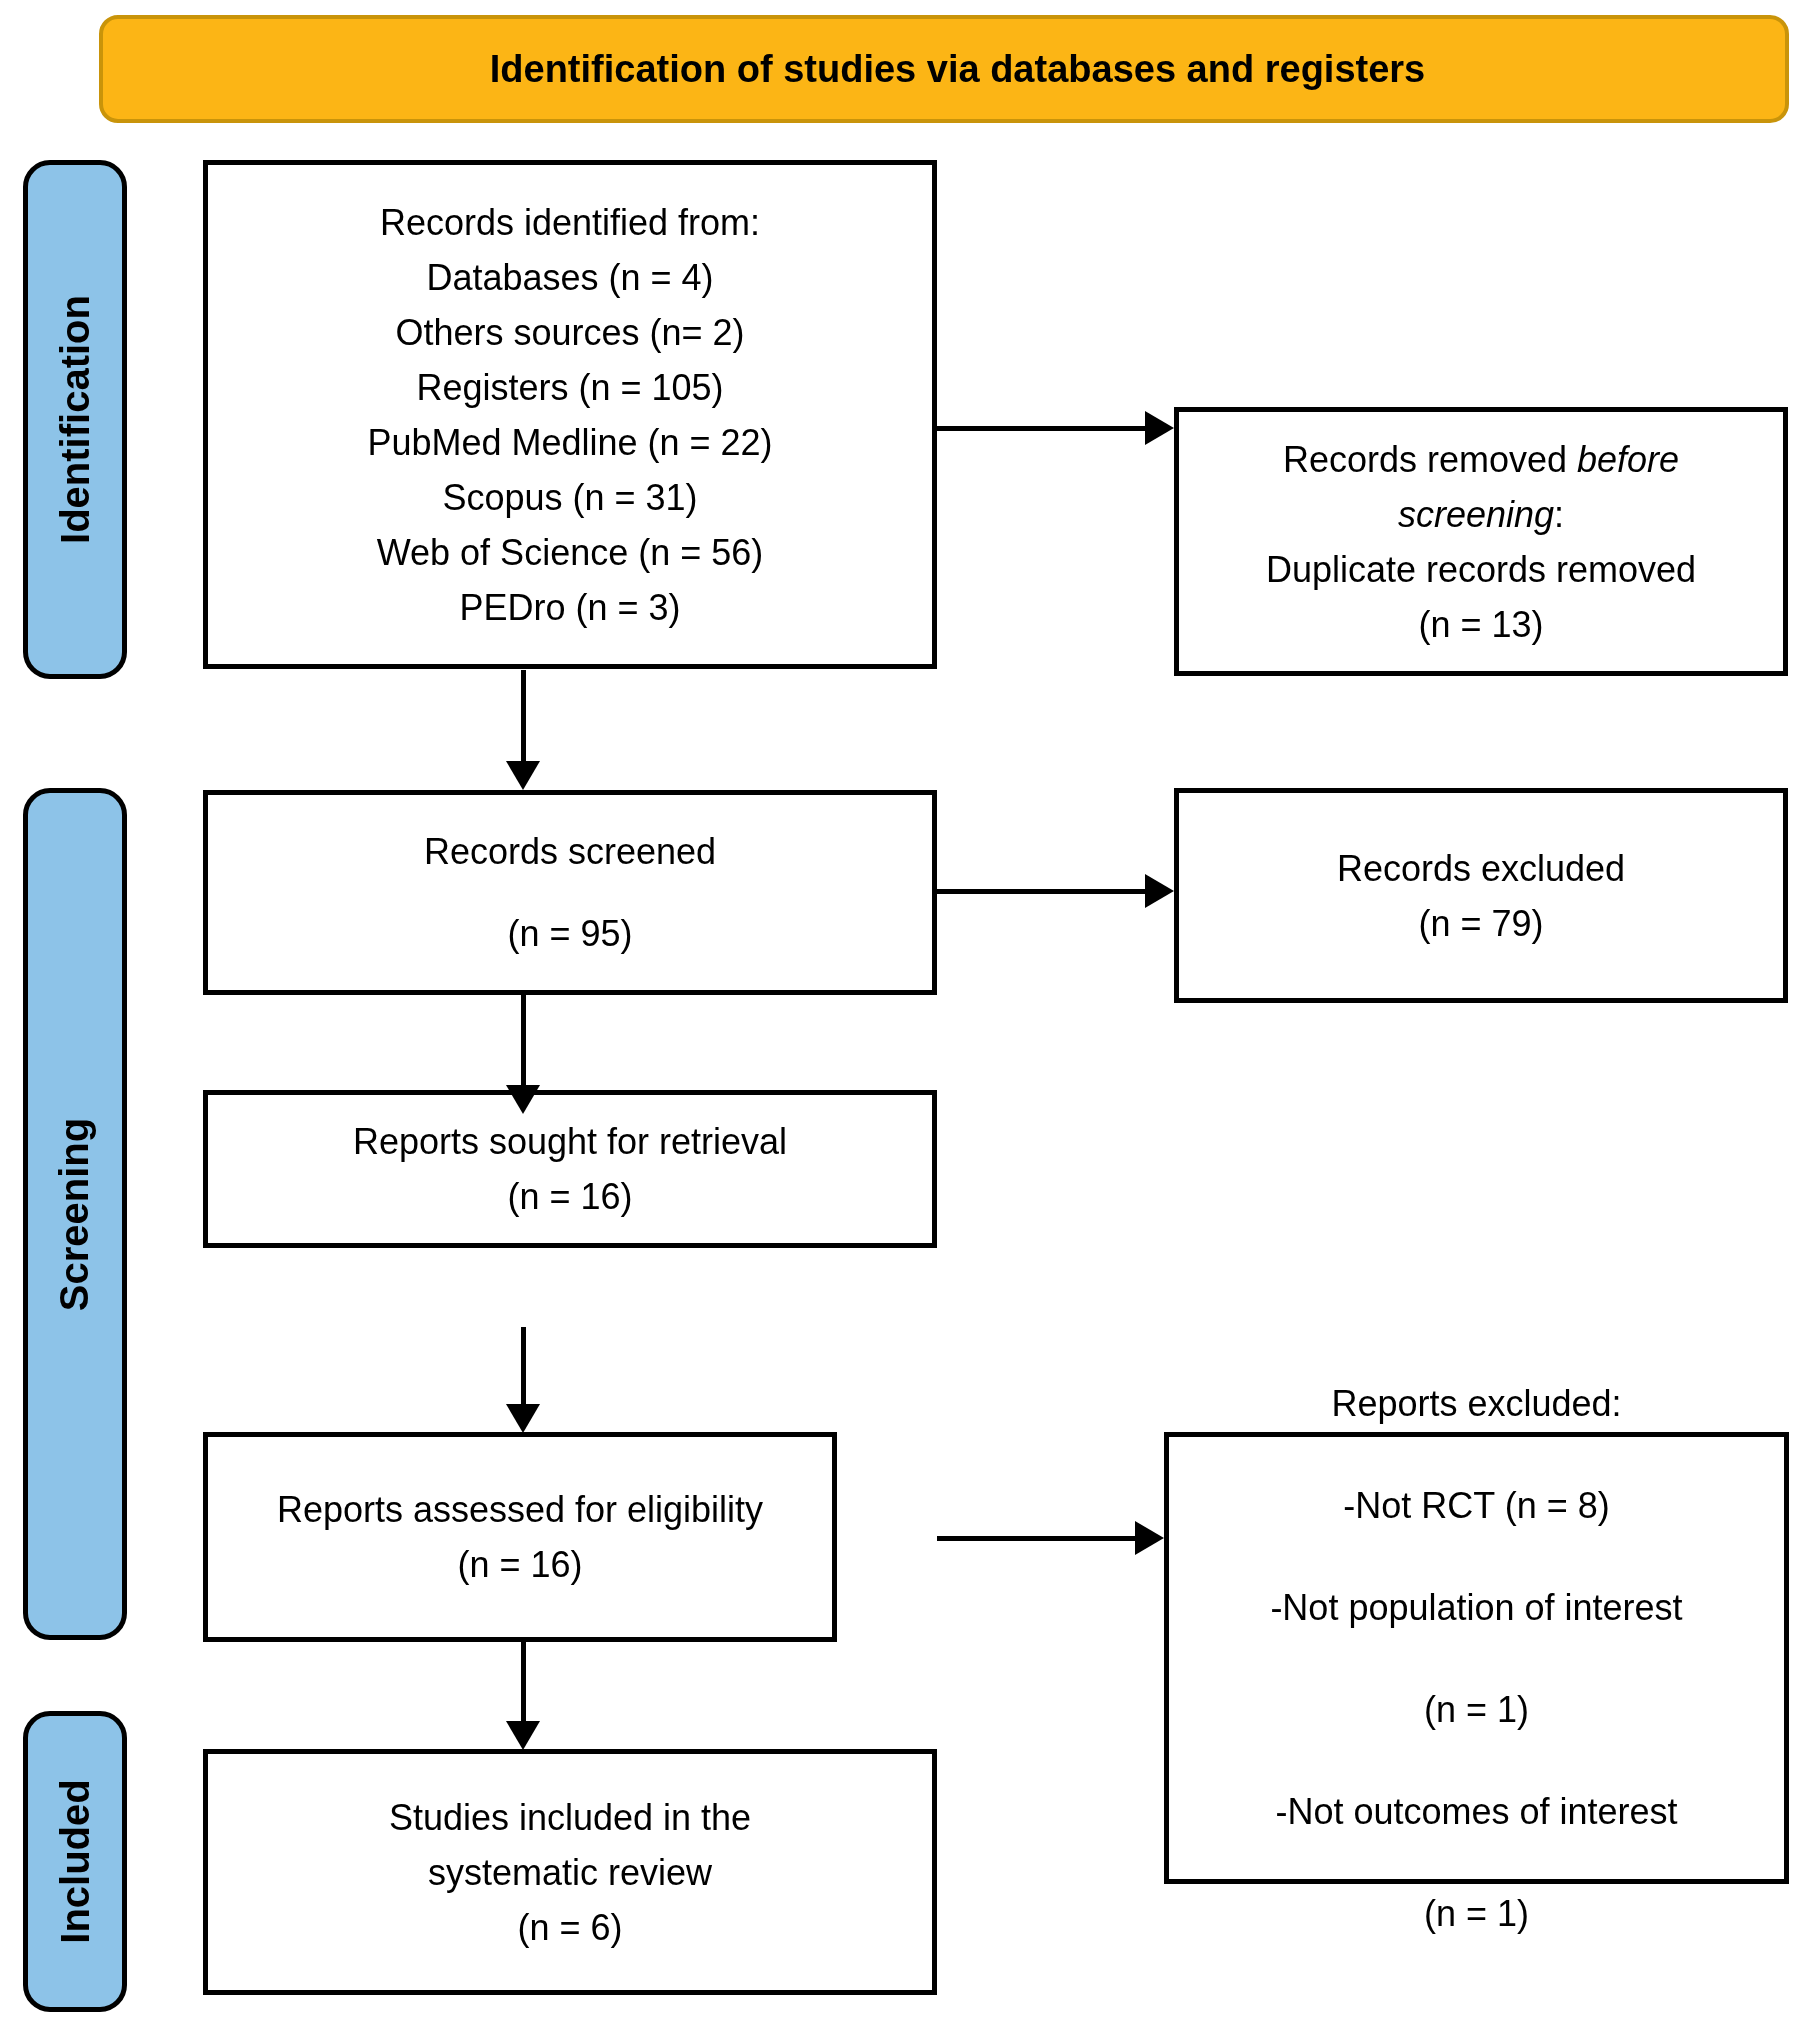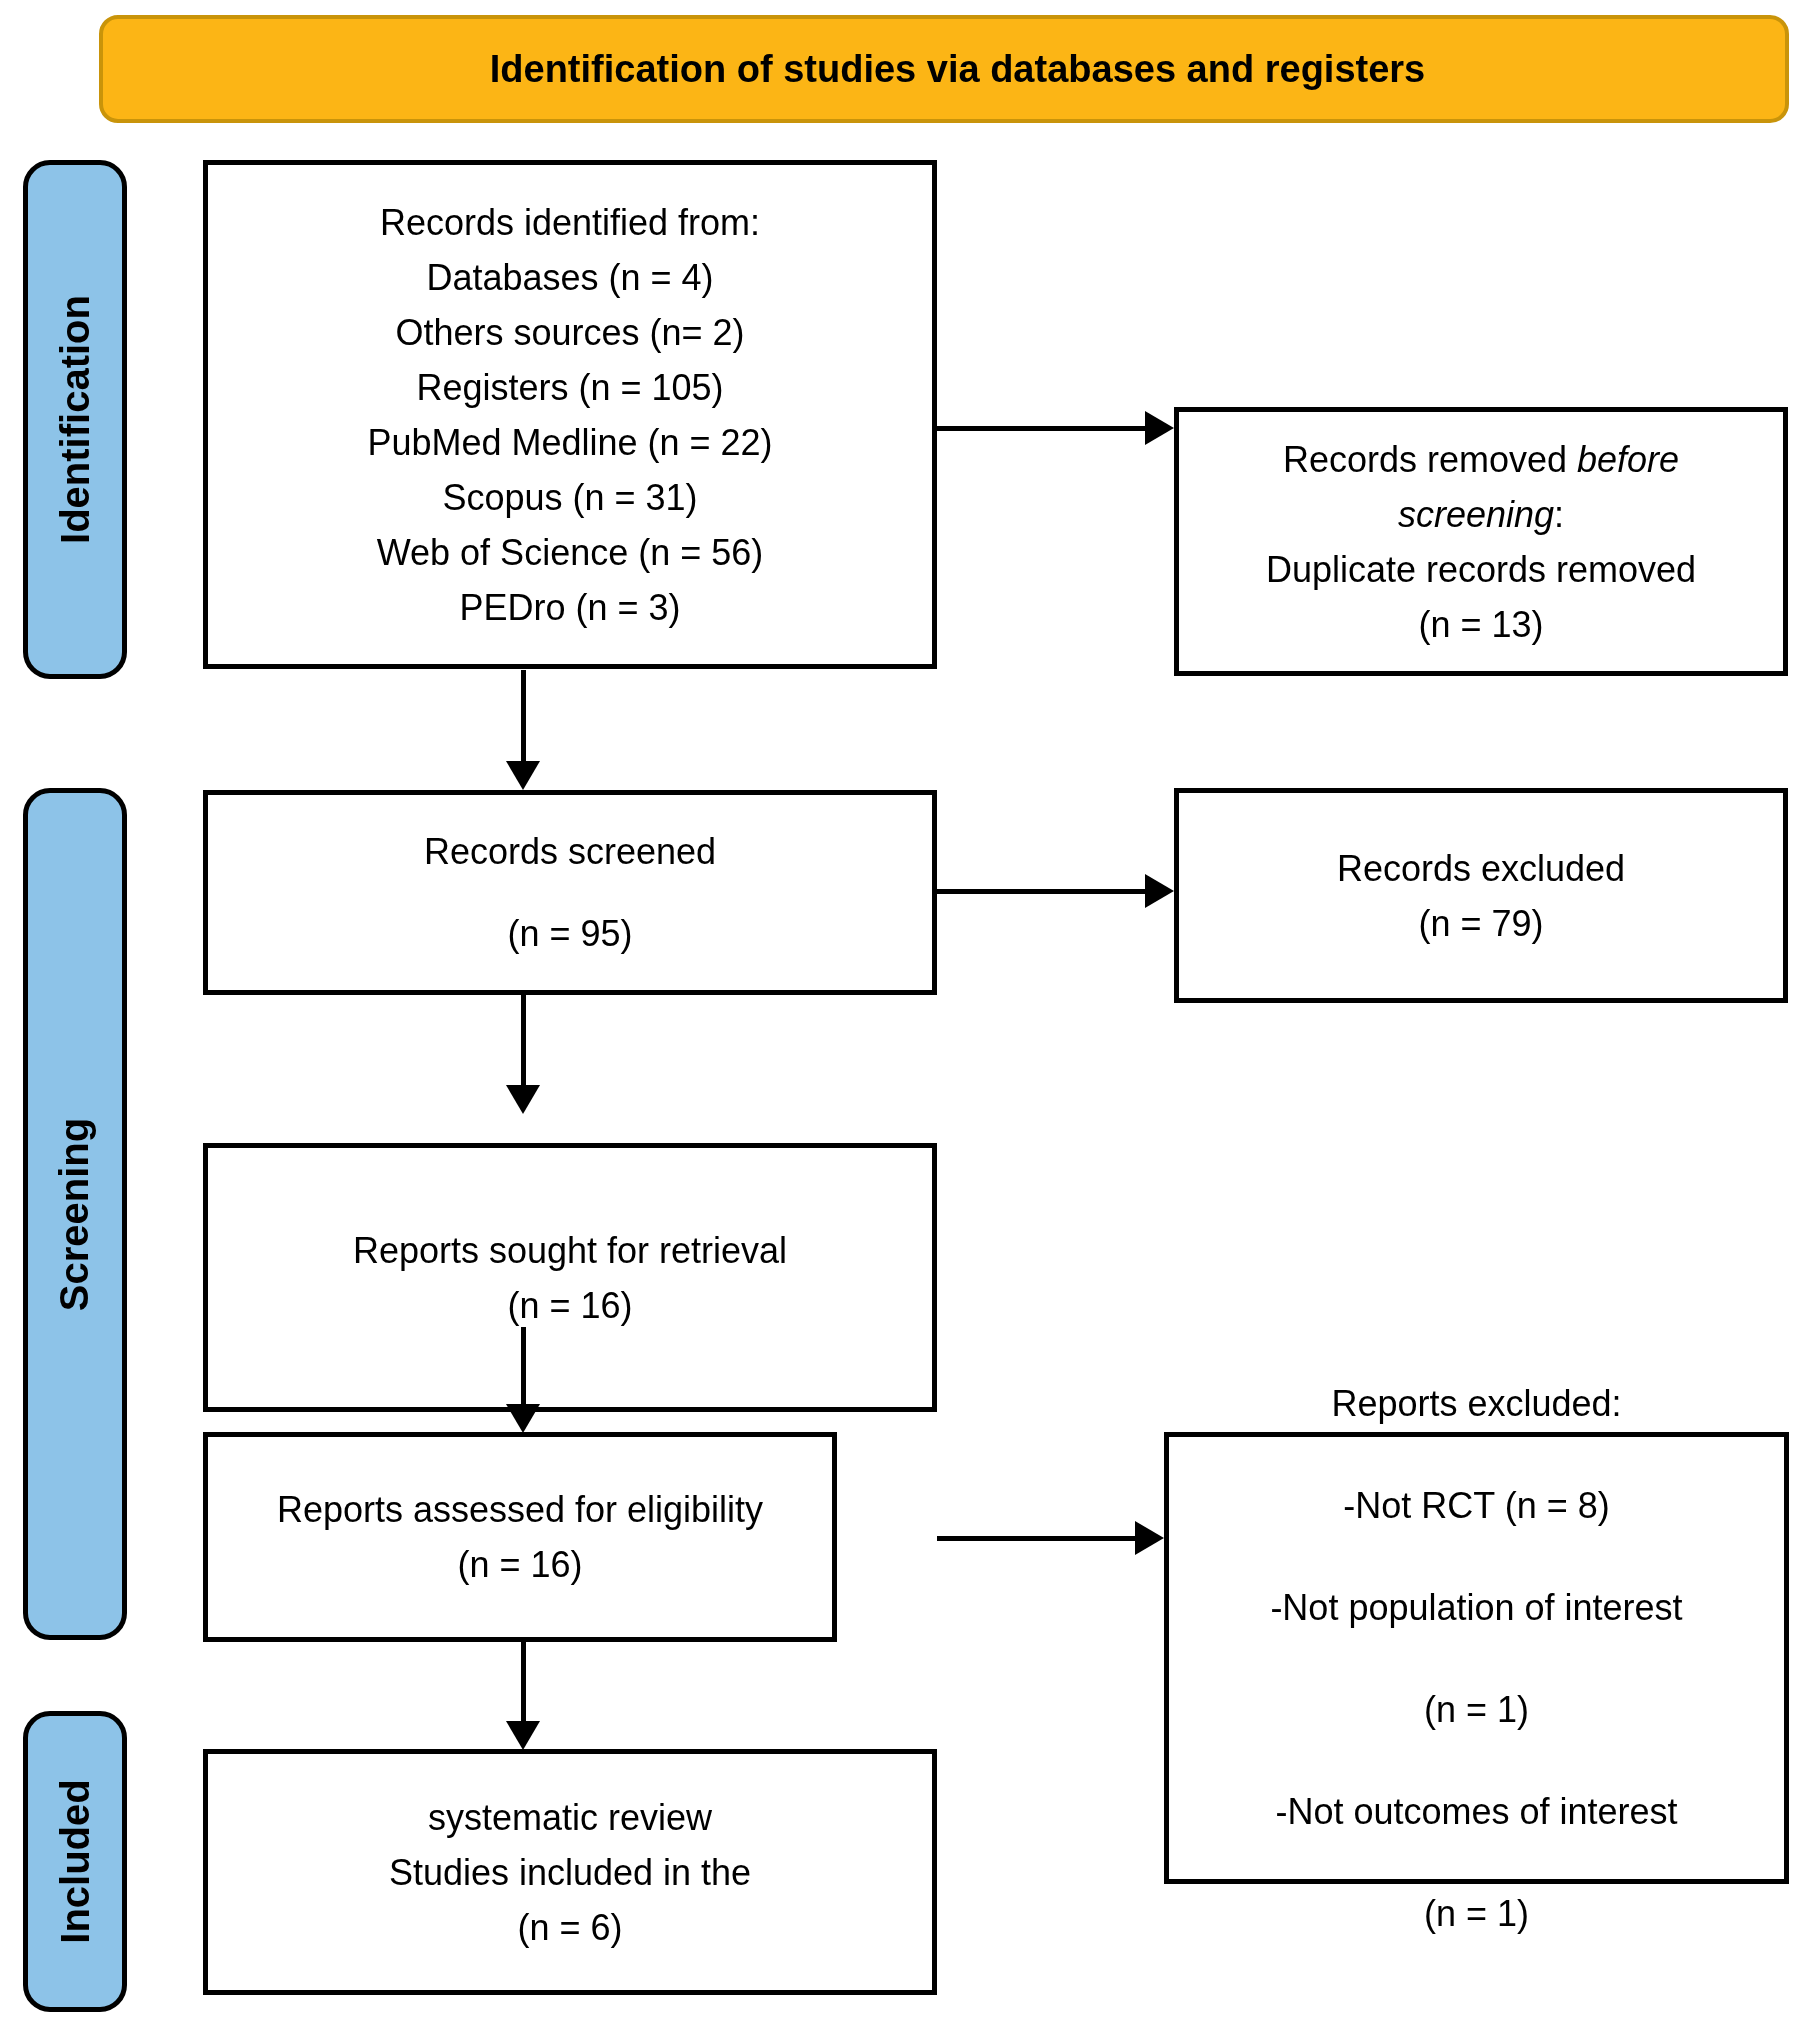--- a/index.html
+++ b/index.html
@@ -57,21 +57,21 @@
   .hline{position:absolute; height:4.5px; background:#000000;}
   .hhead{
     position:absolute; width:0; height:0;
     border-top:17.3px solid transparent;
     border-bottom:17.3px solid transparent;
     border-left:29.5px solid #000000;
   }
   
   #box-identified{left:203px; top:160px;  width:734px; height:509px;}
   #box-screened  {left:203px; top:790px; width:734px; height:205px;gap:27px;}
-  #box-sought    {left:203px; top:1143px; width:734px; height:269px;}
+  #box-sought    {left:203px; top:1090px; width:734px; height:158px;}
   #box-assessed  {left:203px; top:1432px; width:634px; height:210px;}
   #box-included  {left:203px; top:1749px; width:734px; height:246px;}
   #box-removed   {left:1174px; top:407px;  width:614px; height:269px;}
   #box-excluded  {left:1174px; top:788px; width:614px; height:215px;}
   #box-reports-excluded{left:1164px; top:1432px; width:625px; height:452px;gap:47px;}
   #stage-identification{top:160px;  height:519px;}
   #stage-screening     {top:788px; height:852px;}
   #stage-included      {top:1711px; height:301px;}
 </style>
 </head>
@@ -113,22 +113,22 @@
     <div class="line">Reports sought for retrieval</div>
     <div class="line">(n = 16)</div>
   </div>
 
   <div class="box" id="box-assessed">
     <div class="line">Reports assessed for eligibility</div>
     <div class="line">(n = 16)</div>
   </div>
 
   <div class="box" id="box-included">
+    <div class="line">Studies included in the</div>
     <div class="line">systematic review</div>
-    <div class="line">Studies included in the</div>
     <div class="line">(n = 6)</div>
   </div>
 
   <div class="box" id="box-removed">
     <div class="line"><span>Records removed</span> <em>before</em></div>
     <div class="line"><em>screening</em><span>:</span></div>
     <div class="line">Duplicate records removed</div>
     <div class="line">(n = 13)</div>
   </div>
 

